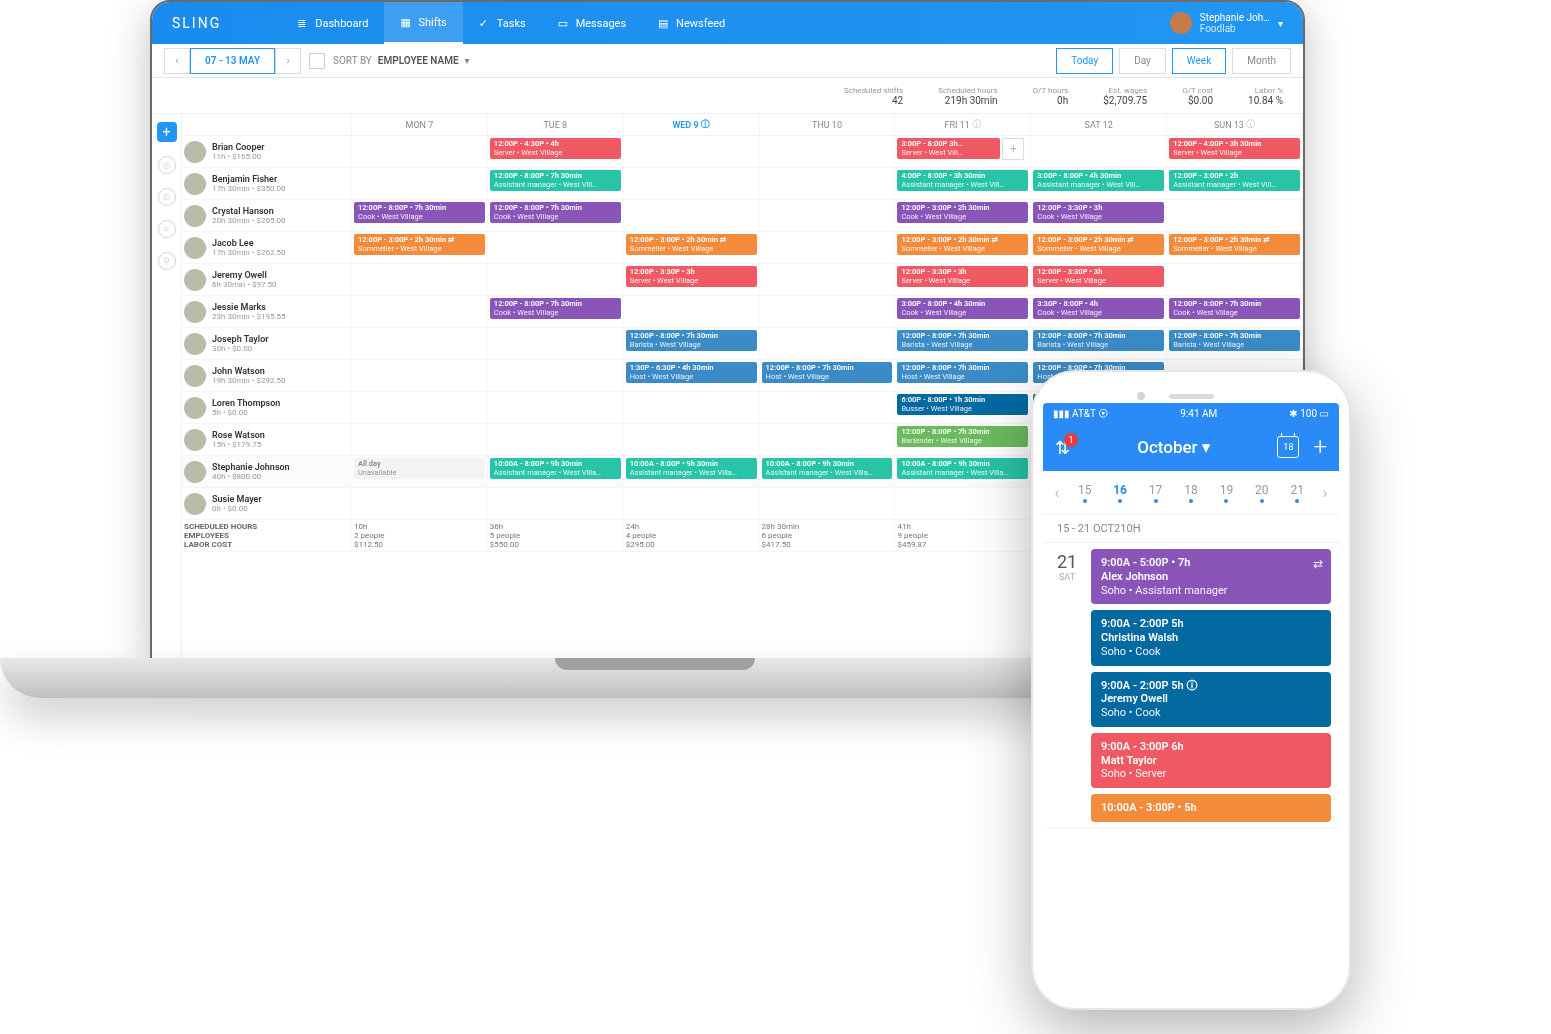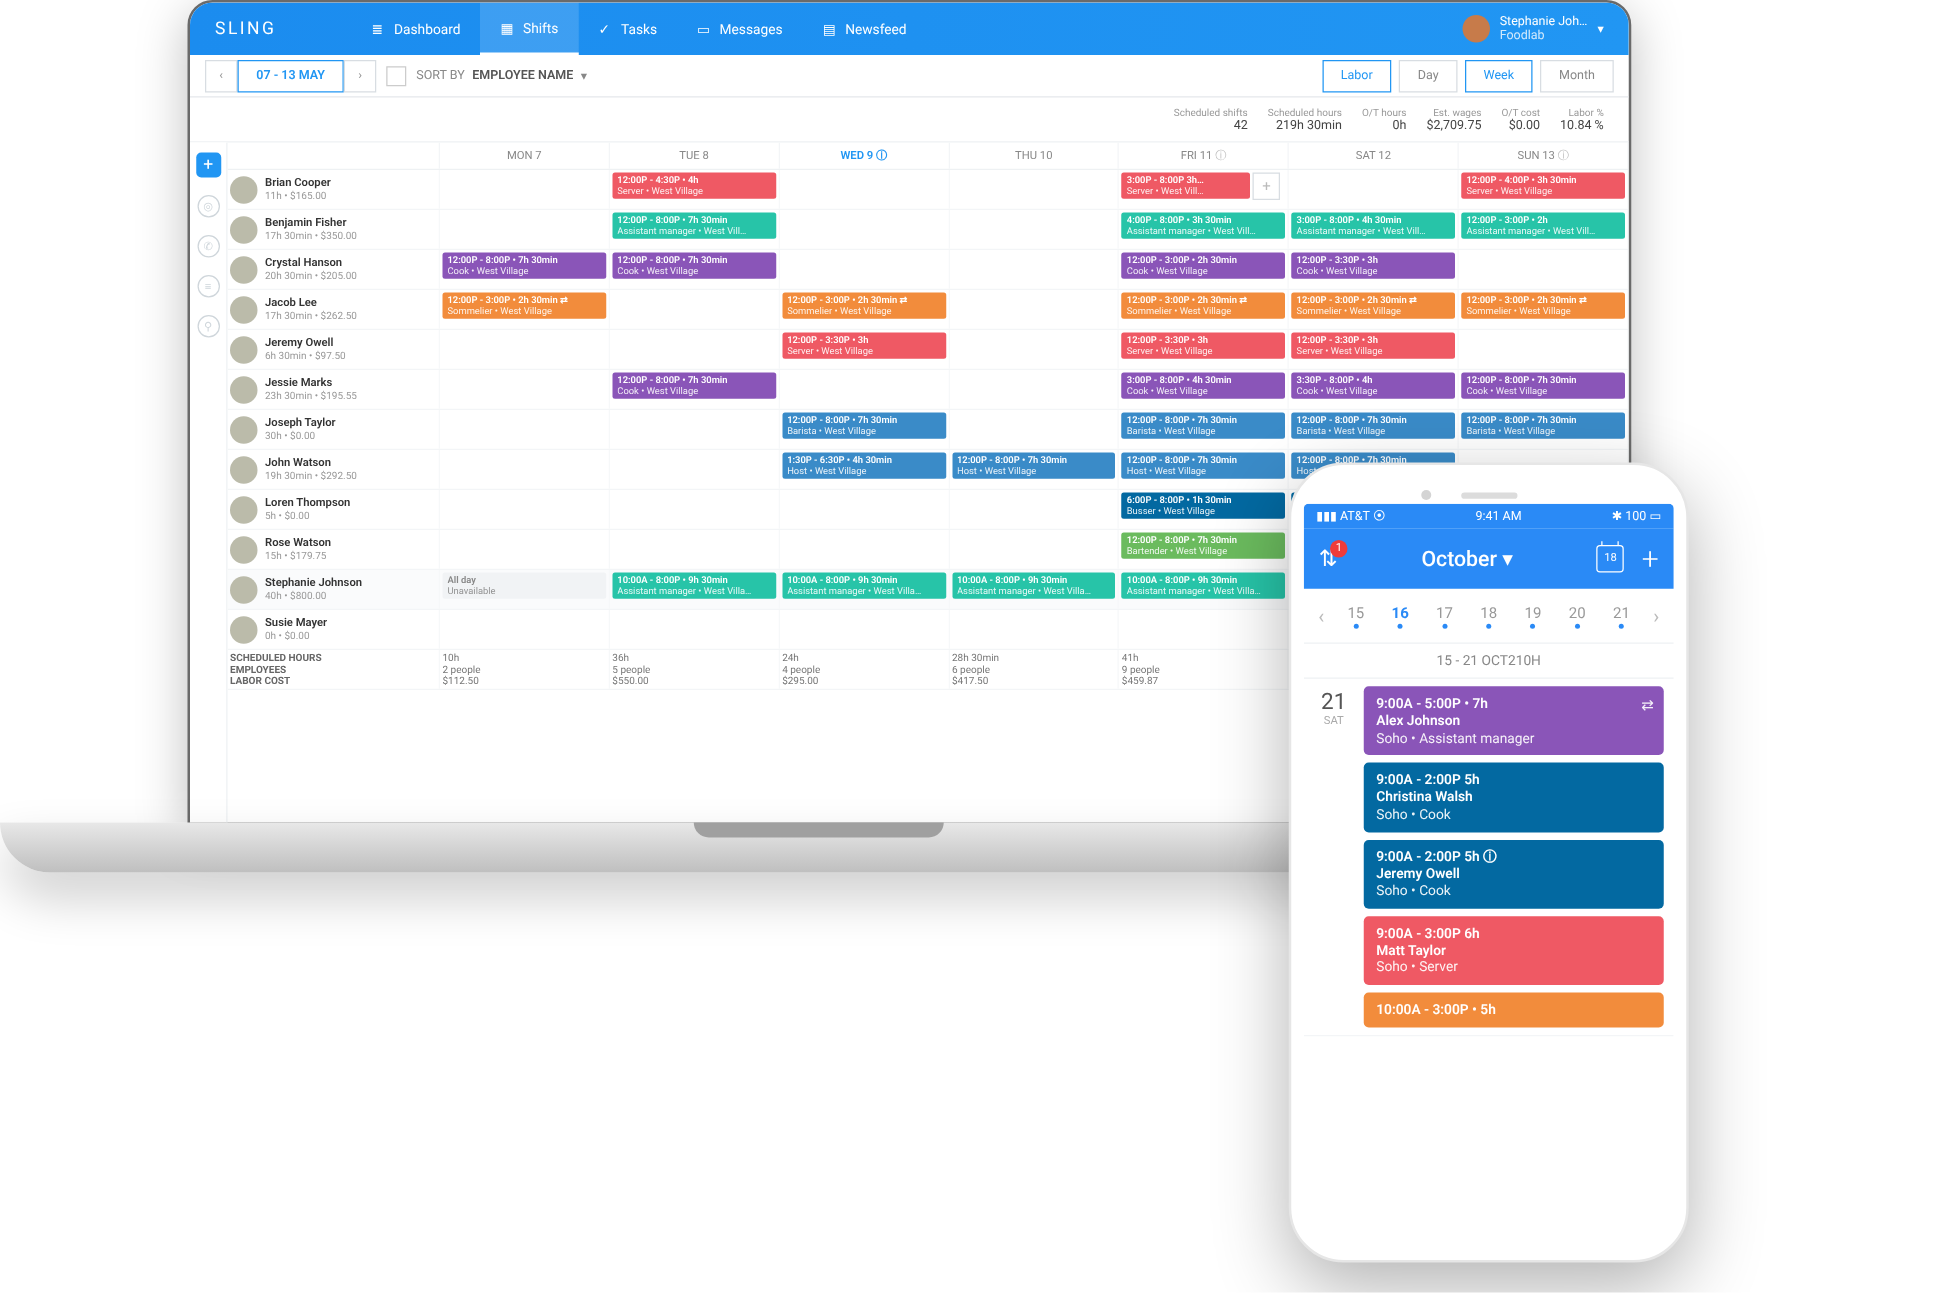--- a/index.html
+++ b/index.html
@@ -27,21 +27,21 @@
 .nav-arrow { width: 26px; height: 26px; border: 1px solid #d8dde2; display: flex; align-items: center; justify-content: center; cursor: pointer; color: #999; }
 .date-range { height: 26px; padding: 0 14px; border: 1px solid #2196f3; color: #2196f3; font-weight: 600; display: flex; align-items: center; font-size: 10px; }
 .checkbox { width: 16px; height: 16px; border: 1px solid #ccc; }
 .sort-label { display: flex; align-items: center; gap: 6px; color: #888; }
 .sort-dd { color: #555; font-weight: 600; }
 .view-btns { margin-left: auto; display: flex; gap: 6px; }
 .view-btn { height: 26px; padding: 0 14px; border: 1px solid #d8dde2; background: #fff; color: #888; display: flex; align-items: center; font-size: 10px; cursor: pointer; }
 .view-btn.primary { border-color: #2196f3; color: #2196f3; }
 
 
-.stats { height: 36px; display: flex; justify-content: flex-end; align-items: center; padding: 0 20px; gap: 16px; font-size: 9px; color: #666; border-bottom: 1px solid #eef1f3; }
+.stats { height: 36px; display: flex; justify-content: flex-end; align-items: center; padding: 0 20px; gap: 35px; font-size: 9px; color: #666; border-bottom: 1px solid #eef1f3; }
 .stat { text-align: right; }
 .stat-label { color: #999; font-size: 8px; }
 .stat-val { color: #444; font-size: 10px; }
 
 
 .ws { display: flex; height: calc(100% - 42px - 34px - 36px); }
 .side { width: 30px; background: #fff; border-right: 1px solid #eef1f3; display: flex; flex-direction: column; align-items: center; padding-top: 8px; gap: 14px; }
 .side-btn { width: 20px; height: 20px; border-radius: 4px; background: #2196f3; color: #fff; display: flex; align-items: center; justify-content: center; font-size: 14px; cursor: pointer; }
 .side-icon { width: 18px; height: 18px; border-radius: 50%; border: 1px solid #cfd6db; display: flex; align-items: center; justify-content: center; color: #cfd6db; font-size: 9px; cursor: pointer; }
 
@@ -86,21 +86,21 @@
 .p-title { font-size: 17px; font-weight: 500; }
 .p-actions { display: flex; gap: 14px; align-items: center; font-size: 18px; }
 .p-tabs { height: 36px; background: #2a8af6; display: flex; color: #bcdcff; font-size: 12px; }
 .p-tab { flex: 1; display: flex; align-items: center; justify-content: center; }
 .p-tab.active { color: #fff; border-bottom: 2px solid #fff; font-weight: 600; }
 .p-days { height: 44px; display: flex; align-items: center; padding: 0 4px; border-bottom: 1px solid #eef1f3; }
 .p-chev { width: 20px; color: #bbb; text-align: center; cursor: pointer; }
 .p-day { flex: 1; text-align: center; font-size: 12px; color: #999; position: relative; cursor: pointer; }
 .p-day.active { color: #2a8af6; font-weight: 700; }
 .p-day::after { content: ""; display: block; width: 4px; height: 4px; background: #2a8af6; border-radius: 50%; margin: 2px auto 0; }
-.p-range { height: 28px; display: flex; align-items: center; justify-content: center; padding: 0 14px; font-size: 11px; color: #888; border-bottom: 1px solid #eef1f3; }
+.p-range { height: 28px; display: flex; align-items: center; justify-content: flex-start; padding: 0 14px; font-size: 11px; color: #888; border-bottom: 1px solid #eef1f3; }
 .p-list { flex: 1; overflow-y: auto; }
 .p-item { display: flex; border-bottom: 1px solid #f3f5f7; }
 .p-date { width: 48px; padding: 8px 0; text-align: center; }
 .p-date .n { font-size: 18px; color: #555; }
 .p-date .w { font-size: 9px; color: #aaa; }
 .p-cards { flex: 1; padding: 6px 8px 0 0; }
 .p-card { border-radius: 4px; padding: 7px 10px; color: #fff; margin-bottom: 6px; font-size: 11px; line-height: 1.25; cursor: pointer; position: relative; }
 .p-card .pt { font-weight: 600; }
 .p-swap { position: absolute; right: 8px; top: 8px; font-size: 12px; opacity: .9; }
 .cal-icon { width: 22px; height: 22px; border: 1.5px solid #fff; border-radius: 3px; display: flex; align-items: center; justify-content: center; font-size: 9px; position: relative; }
@@ -152,21 +152,21 @@
       <div class="date-range">07 - 13 MAY</div>
       <div class="nav-arrow">›</div>
     </div>
     <div class="checkbox"></div>
     <div class="sort-label">
       <span>SORT BY</span>
       <span class="sort-dd">EMPLOYEE NAME</span>
       <span>▾</span>
     </div>
     <div class="view-btns">
-      <div class="view-btn primary">Labor</div>
+      <div class="view-btn primary">Today</div>
       <div class="view-btn">Day</div>
       <div class="view-btn primary">Week</div>
       <div class="view-btn">Month</div>
     </div>
   </div>
 
   <div class="stats">
     <div class="stat">
           <div class="stat-label">Scheduled shifts</div>
           <div class="stat-val">42</div>

